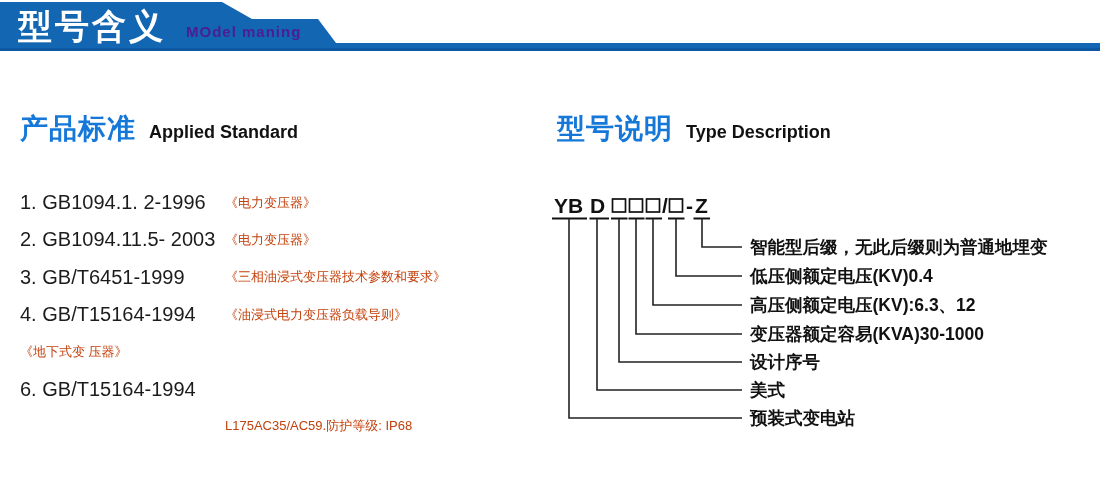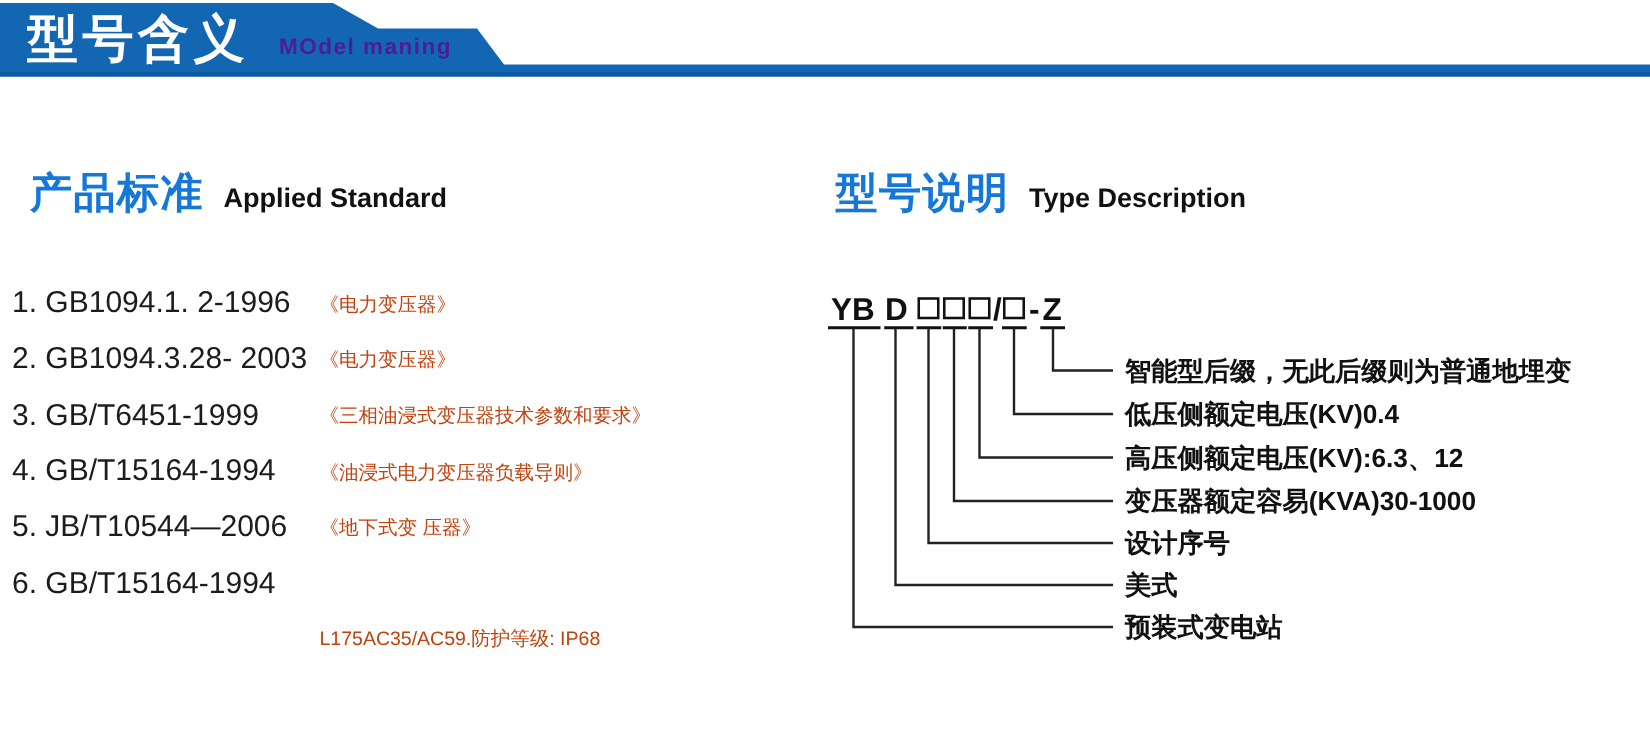--- a/index.html
+++ b/index.html
@@ -18,21 +18,21 @@
     position:absolute;left:186px;top:22px;color:#4c1d95;
     font-size:15px;font-weight:bold;letter-spacing:1px;line-height:20px;
   }
   
   .sec-head{position:absolute;display:flex;align-items:baseline;white-space:nowrap;}
   .sec-head .zh{font-size:28px;font-weight:bold;color:#1578d8;letter-spacing:1px;}
   .sec-head .en{font-size:18px;font-weight:600;color:#111;margin-left:13px;}
   .head-left{left:20px;top:110px;}
   .head-right{left:557px;top:110px;}
   
-  .std-list{position:absolute;left:8px;top:184px;width:540px;}
+  .std-list{position:absolute;left:20px;top:184px;width:540px;}
   .std-row{display:flex;height:37.3px;align-items:center;white-space:nowrap;}
   .std-code{width:205px;flex:0 0 205px;font-size:20px;font-weight:500;color:#1c1c1c;}
   .std-title{font-size:13px;font-weight:500;color:#c2410c;}
   
   .diagram{position:absolute;left:550px;top:185px;}
   .diagram text{fill:#111;}
   .diagram .code-txt{font-size:21px;font-weight:bold;font-family:"Liberation Sans","DejaVu Sans",sans-serif;}
   .diagram .lbl{font-size:17.5px;font-weight:bold;font-family:"Liberation Sans","DejaVu Sans",sans-serif;}
   .diagram polyline{fill:none;stroke:#222;stroke-width:1.6;}
   .diagram line{stroke:#111;stroke-width:2;}
@@ -59,33 +59,32 @@
     <span class="zh">型号说明</span>
     <span class="en">Type Description</span>
   </div>
 
   <div class="std-list">
     <div class="std-row">
       <span class="std-code">1. GB1094.1. 2-1996</span>
       <span class="std-title">《电力变压器》</span>
     </div>
     <div class="std-row">
-      <span class="std-code">2. GB1094.3.28- 2003</span>
+      <span class="std-code">2. GB1094.11.5- 2003</span>
       <span class="std-title">《电力变压器》</span>
     </div>
     <div class="std-row">
       <span class="std-code">3. GB/T6451-1999</span>
       <span class="std-title">《三相油浸式变压器技术参数和要求》</span>
     </div>
     <div class="std-row">
       <span class="std-code">4. GB/T15164-1994</span>
       <span class="std-title">《油浸式电力变压器负载导则》</span>
     </div>
     <div class="std-row">
-      <span class="std-code">5. JB/T10544—2006</span>
       <span class="std-title">《地下式变 压器》</span>
     </div>
     <div class="std-row">
       <span class="std-code">6. GB/T15164-1994</span>
     </div>
     <div class="std-row">
       <span class="std-code"></span>
       <span class="std-title">L175AC35/AC59.防护等级: IP68</span>
     </div>
   </div>

